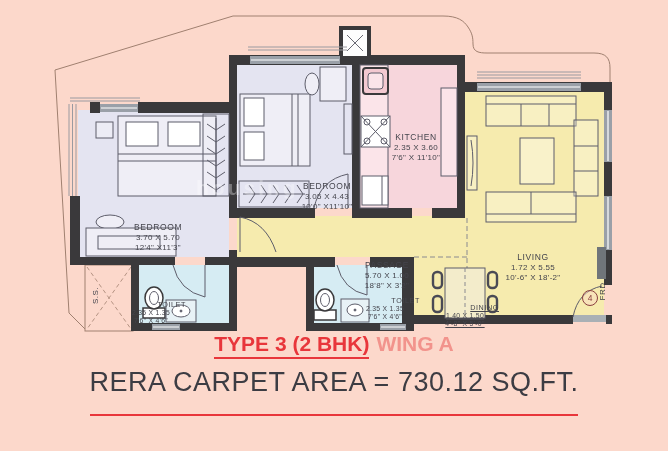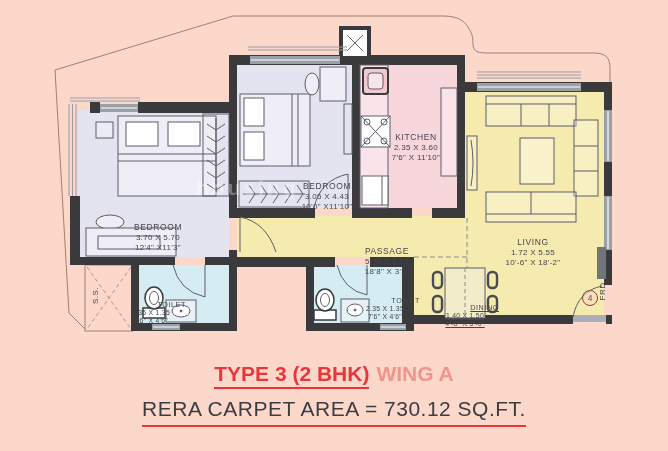--- a/index.html
+++ b/index.html
@@ -7,26 +7,26 @@
   #canvas{position:relative;width:668px;height:451px;background:#fcd8cb;overflow:hidden;}
   #plan-svg{position:absolute;left:0;top:0;}
   .room-label{position:absolute;text-align:center;color:#45454d;font-size:8px;line-height:1.25;letter-spacing:.3px;}
   .room-label .rname{font-size:8.5px;letter-spacing:.6px;margin-top:28px;}
   .room-label.small{font-size:6.8px;}
   .room-label.small .rname{font-size:7.2px;text-align:right;}
   .vlabel{position:absolute;color:#45454d;font-size:8px;letter-spacing:.5px;transform:rotate(-90deg);transform-origin:center;white-space:nowrap;text-align:center;}
   .door-circle{position:absolute;width:14px;height:14px;border:1.4px solid #8a4040;border-radius:50%;color:#8a4040;font-size:8.5px;line-height:14px;text-align:center;background:rgba(252,216,203,.4);}
   .frd{color:#3f3f46;font-size:8px;letter-spacing:.5px;}
   #watermark{position:absolute;left:196px;top:176px;font-size:21px;font-weight:bold;letter-spacing:3px;color:rgba(255,255,255,.32);}
-  #title-block{position:absolute;left:0;top:362px;width:668px;text-align:center;}
+  #title-block{position:absolute;left:0;top:332px;width:668px;text-align:center;}
   #title-line1{font-size:21px;}
   #title-type{color:#e8363b;font-weight:bold;border-bottom:2.5px solid #e8363b;padding-bottom:2px;}
   #title-wing{color:#f2938c;font-weight:bold;margin-left:7px;}
   #title-line2{margin-top:11px;}
-  #title-area{display:inline-block;font-size:21px;color:#3c3c43;letter-spacing:.5px;border-bottom:2.5px solid #e8363b;padding-bottom:4px;}
+  #title-area{display:inline-block;font-size:27px;color:#3c3c43;letter-spacing:.5px;border-bottom:2.5px solid #e8363b;padding-bottom:16px;}
 </style>
 </head>
 <body>
 
 <div id="canvas">
 
 <svg id="plan-svg" width="668" height="451" viewBox="0 0 668 451">
 
   <g fill="none" stroke="#a08070" stroke-width="1">
     <path d="M233,16 L443,16 C458,16 464,21 468,27 C472,33 473,37 473,44 C473,52 479,53 487,53 L594,53 C606,53 610,58 610,68 L610,84"></path>
@@ -223,27 +223,27 @@
     <div>3.05 X 4.43</div>
     <div>10'0" X11'10"</div>
   </div>
 
   <div class="room-label" style="left:366px;top:104px;width:100px;">
     <div class="rname">KITCHEN</div>
     <div>2.35 X 3.60</div>
     <div>7'6" X 11'10"</div>
   </div>
 
-  <div class="room-label" style="left:473px;top:209px;width:120px;">
+  <div class="room-label" style="left:473px;top:224px;width:120px;">
     <div class="rname">LIVING</div>
     <div>1.72 X 5.55</div>
     <div>10'-6" X 18'-2"</div>
   </div>
 
-  <div class="room-label" style="left:327px;top:218px;width:120px;">
+  <div class="room-label" style="left:327px;top:232px;width:120px;">
     <div class="rname">PASSAGE</div>
     <div>5.70 X 1.00</div>
     <div>18'8" X 3'2"</div>
   </div>
 
   <div class="room-label small" style="left:116px;top:272px;width:70px;">
     <div class="rname">TOILET</div>
     <div>2.35 X 1.35</div>
     <div>7'6" X 4'6"</div>
   </div>

